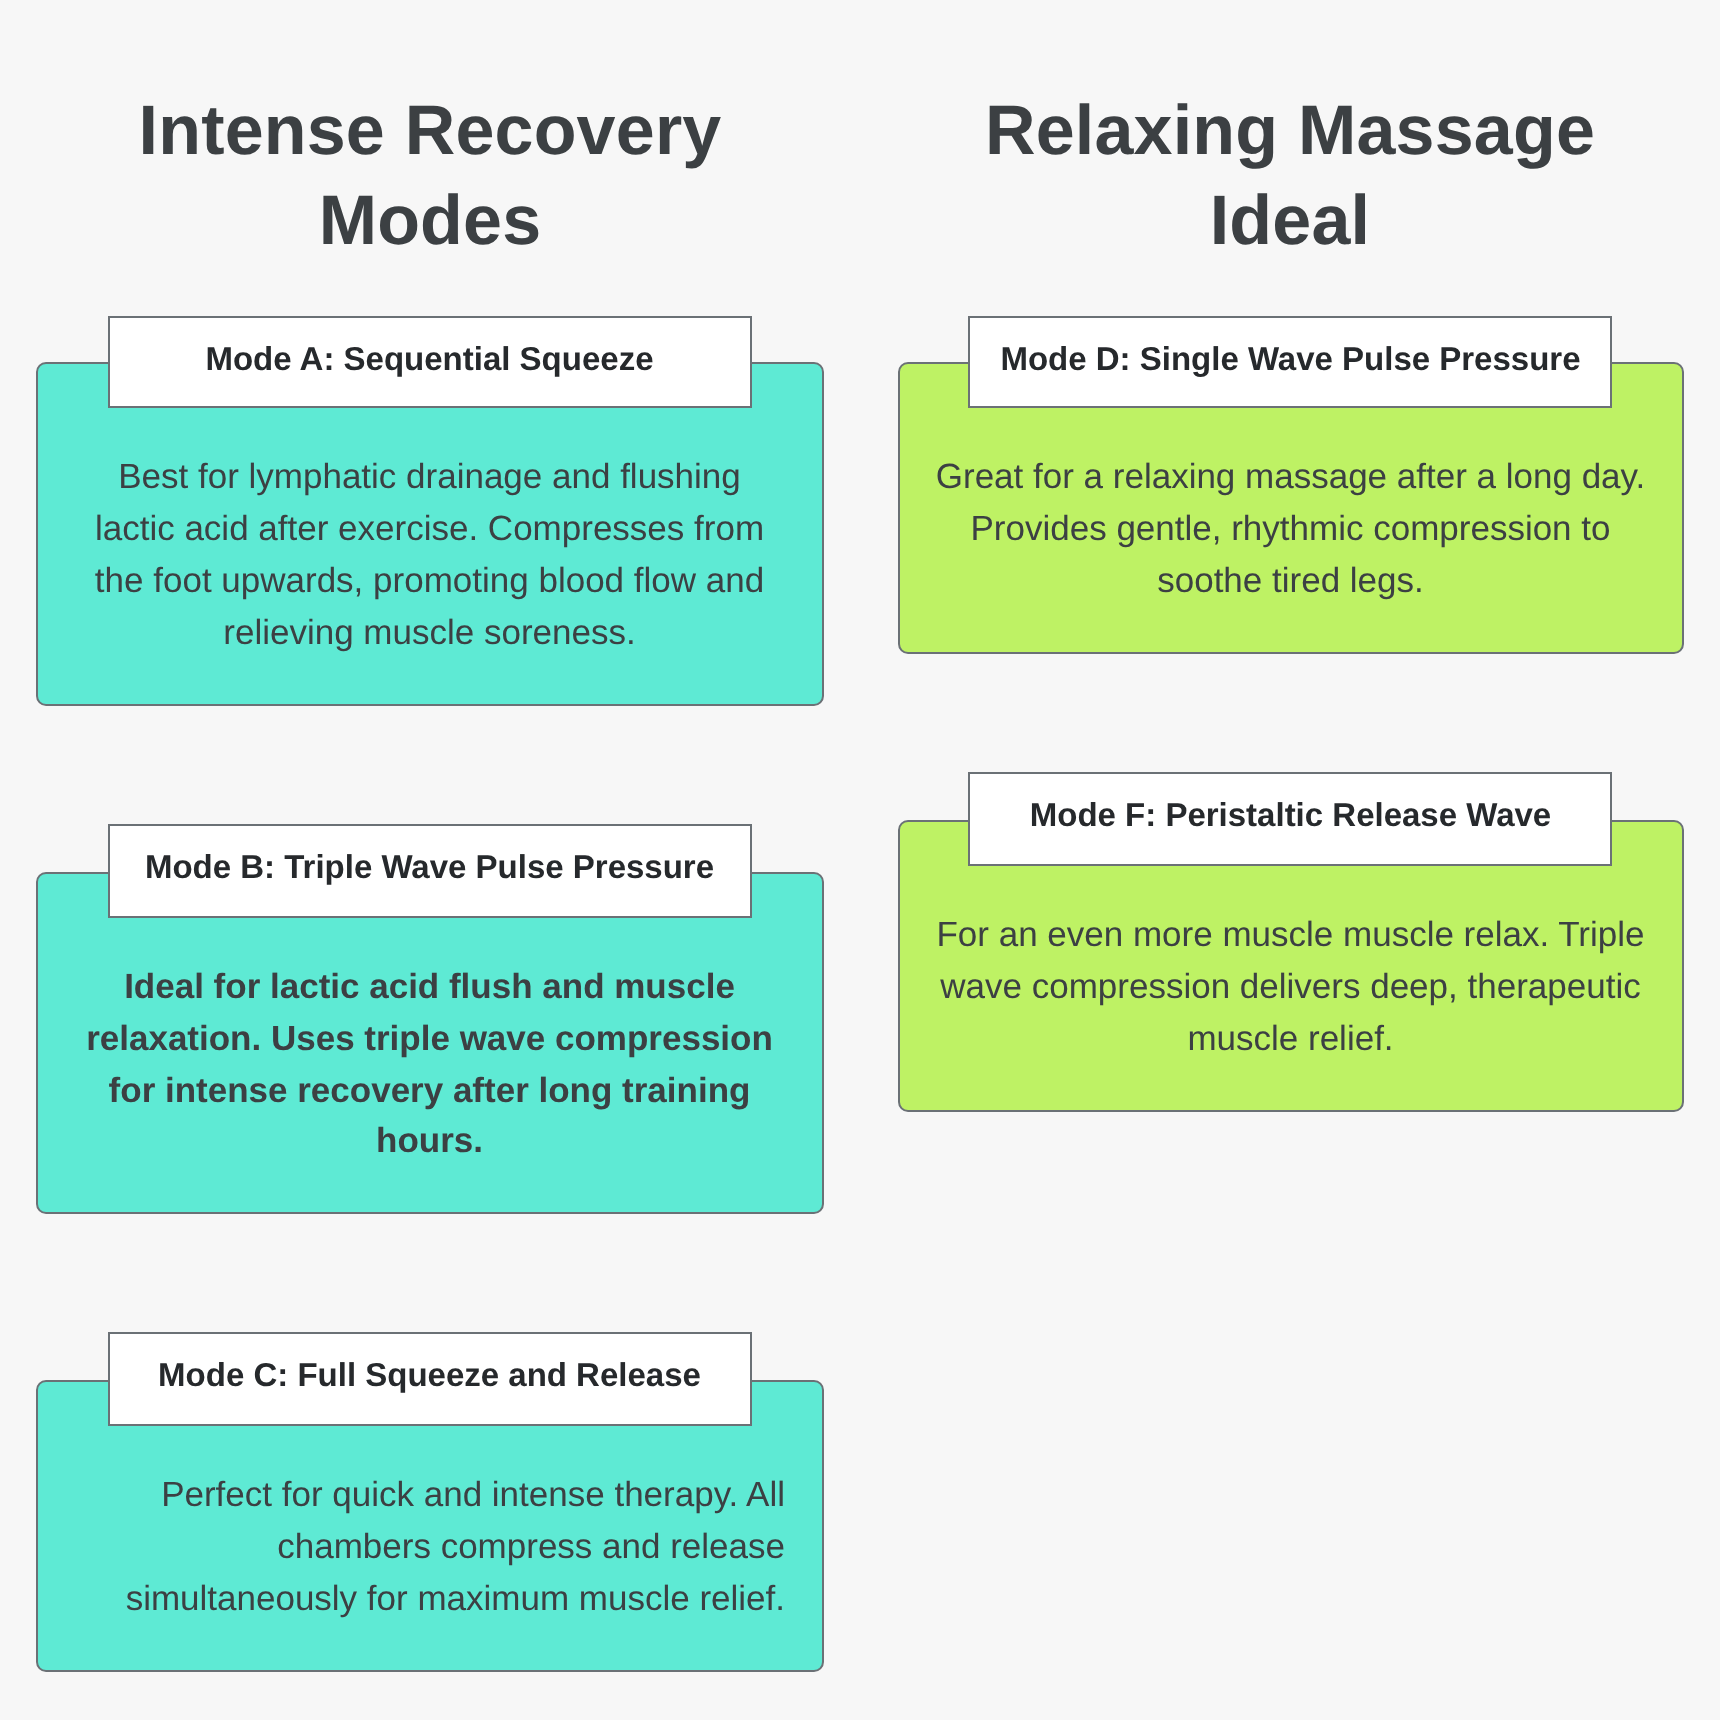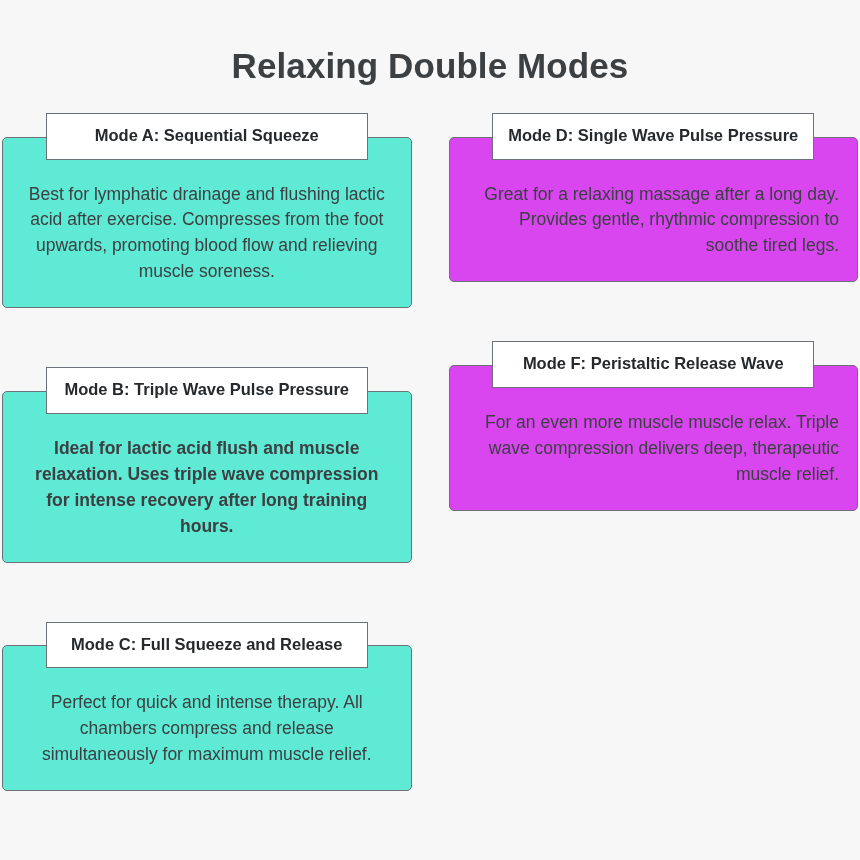--- a/index.html
+++ b/index.html
@@ -41,21 +41,21 @@
     color: #3c4043;
     letter-spacing: 0.1px;
     margin: 0;
   }
 
   
   .columns {
     display: flex;
     width: 860px;
     box-sizing: border-box;
-    padding: 0 2px;
+    padding: 0 18px;
     gap: 37px;
     margin-top: 24px;
   }
   .column {
     flex: 1 1 0;
     display: flex;
     flex-direction: column;
     gap: 59px;
   }
 
@@ -94,43 +94,45 @@
     text-align: center;
     font-size: 17.5px;
     line-height: 1.48;
     color: #3c4043;
   }
 
   .column-intense .card-body {
     background: #5eead4;
   }
   .column-relaxing .card-body {
-    background: #d946ef;
-    text-align: right;
+    background: #bef264;
   }
 
   
   .column-intense .card-wrap:nth-child(1) .card-body { min-height: 144px; }
   .column-intense .card-wrap:nth-child(2) .card-body { min-height: 122px; font-weight: bold; }
-  .column-intense .card-wrap:nth-child(3) .card-body { min-height: 123px; }
+  .column-intense .card-wrap:nth-child(3) .card-body { min-height: 123px; text-align: right; }
 
   .column-relaxing .card-wrap:nth-child(1) .card-body { min-height: 144px; }
   .column-relaxing .card-wrap:nth-child(2) .card-body { min-height: 122px; }
   .column-relaxing .card-wrap:nth-child(3) .card-body { min-height: 123px; }
 
   .card-desc { margin: 0; }
 </style>
 </head>
 <body>
 
 <div id="page">
 
   <div class="headings">
     <div class="heading-cell">
-      <h1 class="heading-text">Relaxing Double Modes</h1>
+      <h1 class="heading-text">Intense Recovery Modes</h1>
+    </div>
+    <div class="heading-cell">
+      <h1 class="heading-text">Relaxing Massage Ideal</h1>
     </div>
   </div>
 
   <div class="columns">
 
     <div class="column column-intense">
 
       <div class="card-wrap">
         <div class="card-title">Mode A: Sequential Squeeze</div>
         <div class="card-body">

